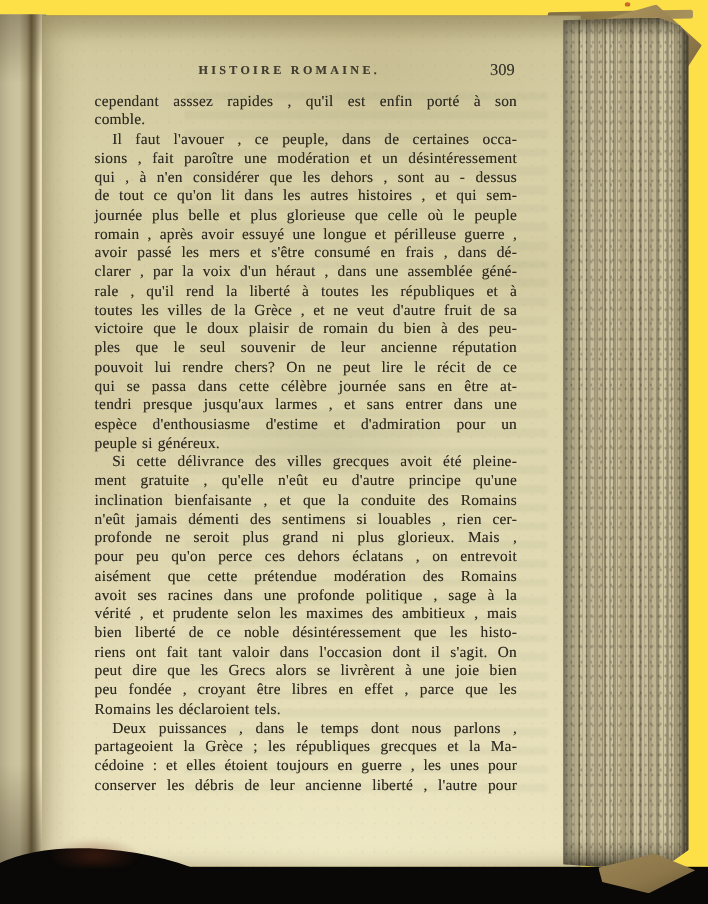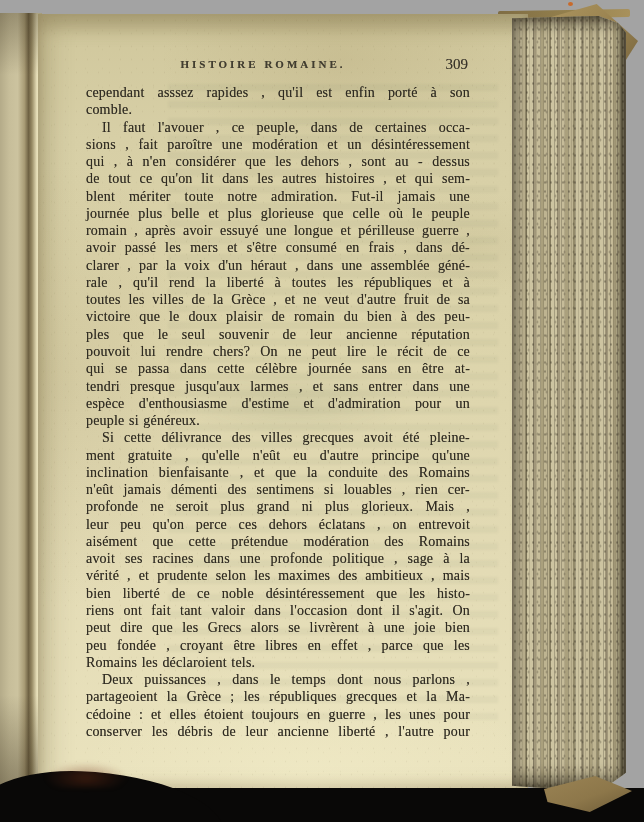--- a/index.html
+++ b/index.html
@@ -1,18 +1,18 @@
 <!DOCTYPE html>
 <html><head>
 <meta charset="utf-8">
 <style>
   html,body{margin:0;padding:0;background:#0b0a08;}
   .stage{
     position:relative;width:644px;height:822px;overflow:hidden;
-    background:#a3a3a3;
+    background:#fde047;
     font-family:"Liberation Serif","DejaVu Serif",serif;
   }
   
   .gutter{
     position:absolute;left:0;top:13px;width:42px;height:775px;z-index:1;
     background:linear-gradient(90deg,
       #b4ab89 0%, #c7be9a 22%, #ccc39f 42%, #a99c76 58%,
       #6e6143 68%, #978a64 76%, #e9e1bb 88%, #dcd4ab 100%);
   }
   .gutter::before{
@@ -153,40 +153,39 @@
       <div class="running-title">HISTOIRE ROMAINE.</div>
       <div class="page-number">309</div>
     </div>
     <div class="body-text">
         <div class="line">cependant asssez rapides , qu'il est enfin porté à son</div>
         <div class="line end">comble.</div>
         <div class="line indent">Il faut l'avouer , ce peuple, dans de certaines occa-</div>
         <div class="line">sions , fait paroître une modération et un désintéressement</div>
         <div class="line">qui , à n'en considérer que les dehors , sont au - dessus</div>
         <div class="line">de tout ce qu'on lit dans les autres histoires , et qui sem-</div>
-        <div class="line">blent mériter toute notre admiration. Fut-il jamais une</div>
         <div class="line">journée plus belle et plus glorieuse que celle où le peuple</div>
         <div class="line">romain , après avoir essuyé une longue et périlleuse guerre ,</div>
         <div class="line">avoir passé les mers et s'être consumé en frais , dans dé-</div>
         <div class="line">clarer , par la voix d'un héraut , dans une assemblée géné-</div>
         <div class="line">rale , qu'il rend la liberté à toutes les républiques et à</div>
         <div class="line">toutes les villes de la Grèce , et ne veut d'autre fruit de sa</div>
         <div class="line">victoire que le doux plaisir de romain du bien à des peu-</div>
         <div class="line">ples que le seul souvenir de leur ancienne réputation</div>
         <div class="line">pouvoit lui rendre chers? On ne peut lire le récit de ce</div>
         <div class="line">qui se passa dans cette célèbre journée sans en être at-</div>
         <div class="line">tendri presque jusqu'aux larmes , et sans entrer dans une</div>
         <div class="line">espèce d'enthousiasme d'estime et d'admiration pour un</div>
         <div class="line end">peuple si généreux.</div>
         <div class="line indent">Si cette délivrance des villes grecques avoit été pleine-</div>
         <div class="line">ment gratuite , qu'elle n'eût eu d'autre principe qu'une</div>
         <div class="line">inclination bienfaisante , et que la conduite des Romains</div>
         <div class="line">n'eût jamais démenti des sentimens si louables , rien cer-</div>
         <div class="line">profonde ne seroit plus grand ni plus glorieux. Mais ,</div>
-        <div class="line">leur peu qu'on perce ces dehors éclatans , on entrevoit</div>
+        <div class="line">pour peu qu'on perce ces dehors éclatans , on entrevoit</div>
         <div class="line">aisément que cette prétendue modération des Romains</div>
         <div class="line">avoit ses racines dans une profonde politique , sage à la</div>
         <div class="line">vérité , et prudente selon les maximes des ambitieux , mais</div>
         <div class="line">bien liberté de ce noble désintéressement que les histo-</div>
         <div class="line">riens ont fait tant valoir dans l'occasion dont il s'agit. On</div>
         <div class="line">peut dire que les Grecs alors se livrèrent à une joie bien</div>
         <div class="line">peu fondée , croyant être libres en effet , parce que les</div>
         <div class="line end">Romains les déclaroient tels.</div>
         <div class="line indent">Deux puissances , dans le temps dont nous parlons ,</div>
         <div class="line">partageoient la Grèce ; les républiques grecques et la Ma-</div>

